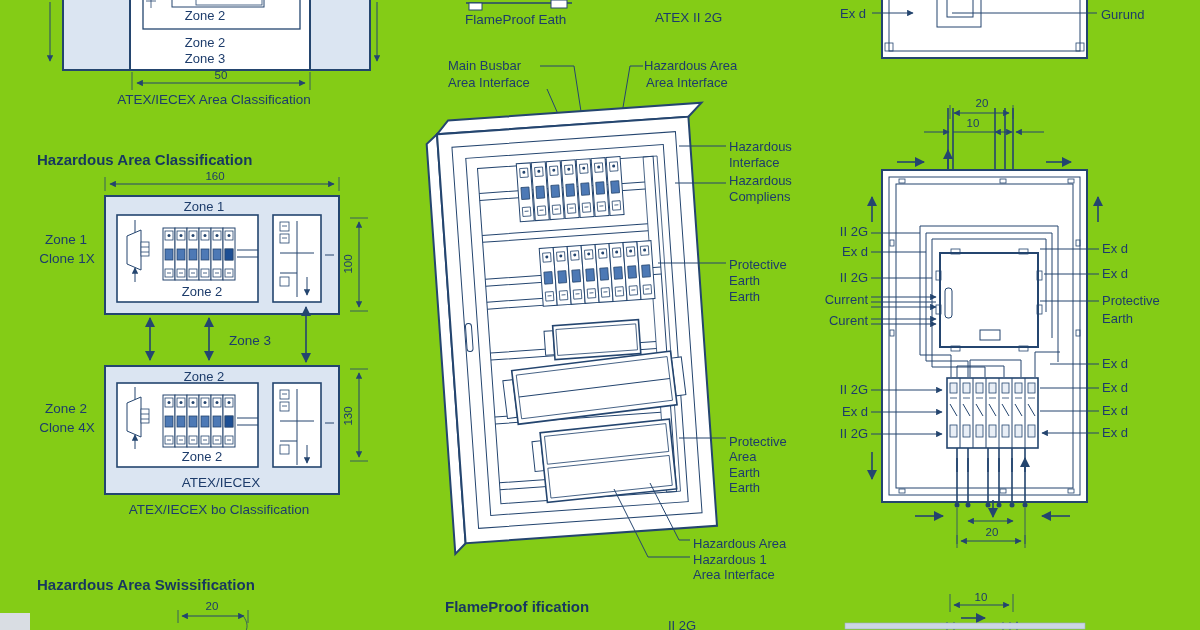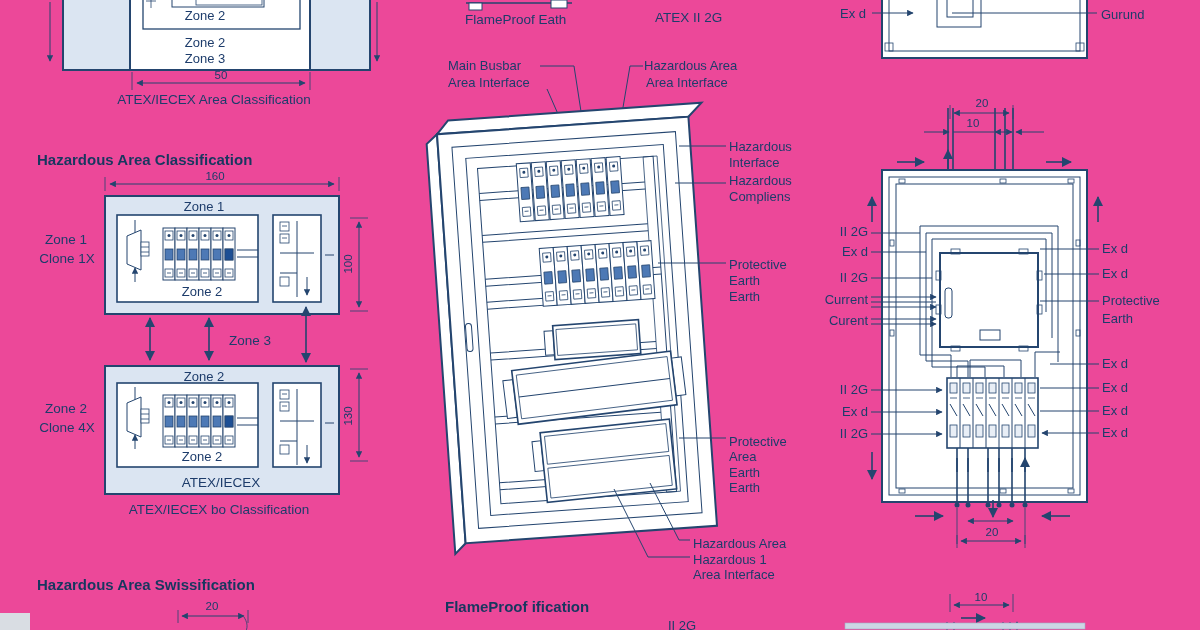--- a/index.html
+++ b/index.html
@@ -1,16 +1,16 @@
 <!DOCTYPE html>
 <html><head>
 <meta charset="utf-8">
 <style>
   html,body{margin:0;padding:0;background:#fff;}
-  #stage{position:relative;width:1200px;height:630px;background:#ec4899;overflow:hidden;}
+  #stage{position:relative;width:1200px;height:630px;background:#84cc16;overflow:hidden;}
   svg{display:block;}
   svg text{fill:#1d3c6b;stroke:none;font-family:"Liberation Sans",sans-serif;font-size:13px;}
   .t12{font-size:11.5px;}
   .t13{font-size:13px;}
   .t14{font-size:13.5px;}
   .hd{font-size:15px;font-weight:bold;fill:#17375f;}
   .mid{text-anchor:middle;}
   .end{text-anchor:end;}
   path,rect,line,polygon,circle{stroke:#24456f;fill:none;stroke-width:1.3;}
   .s2{stroke-width:2;}

